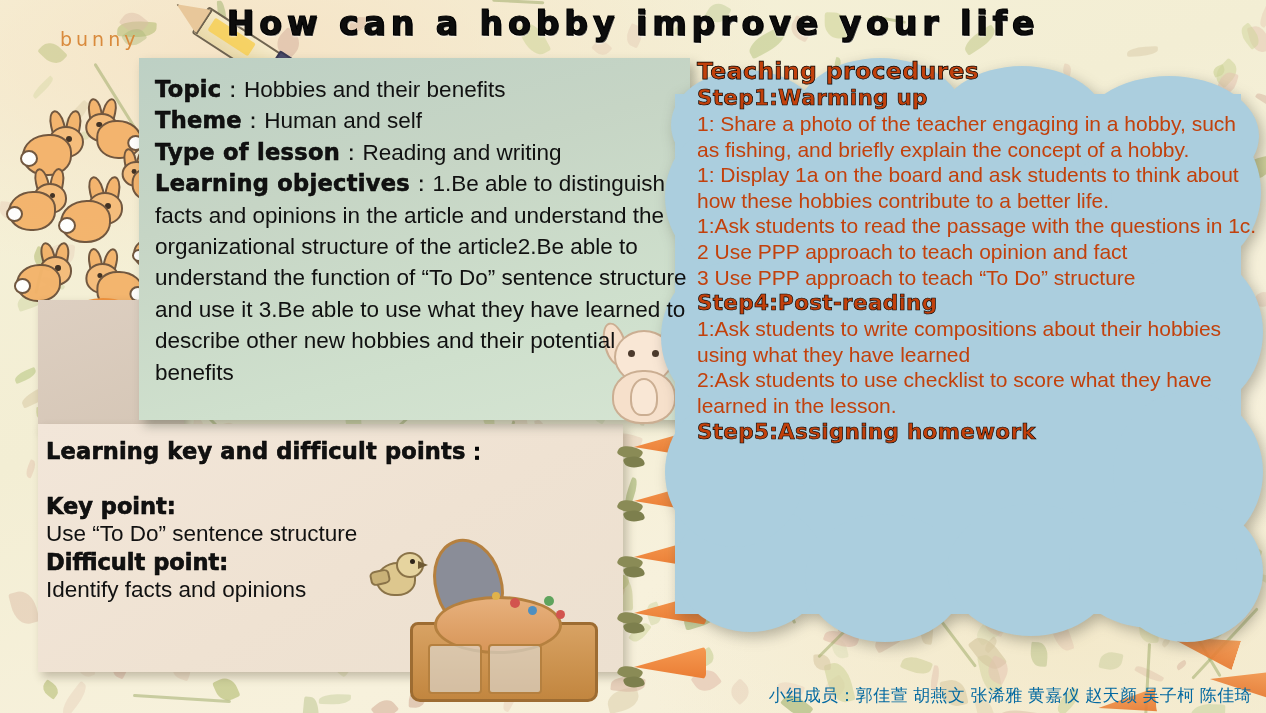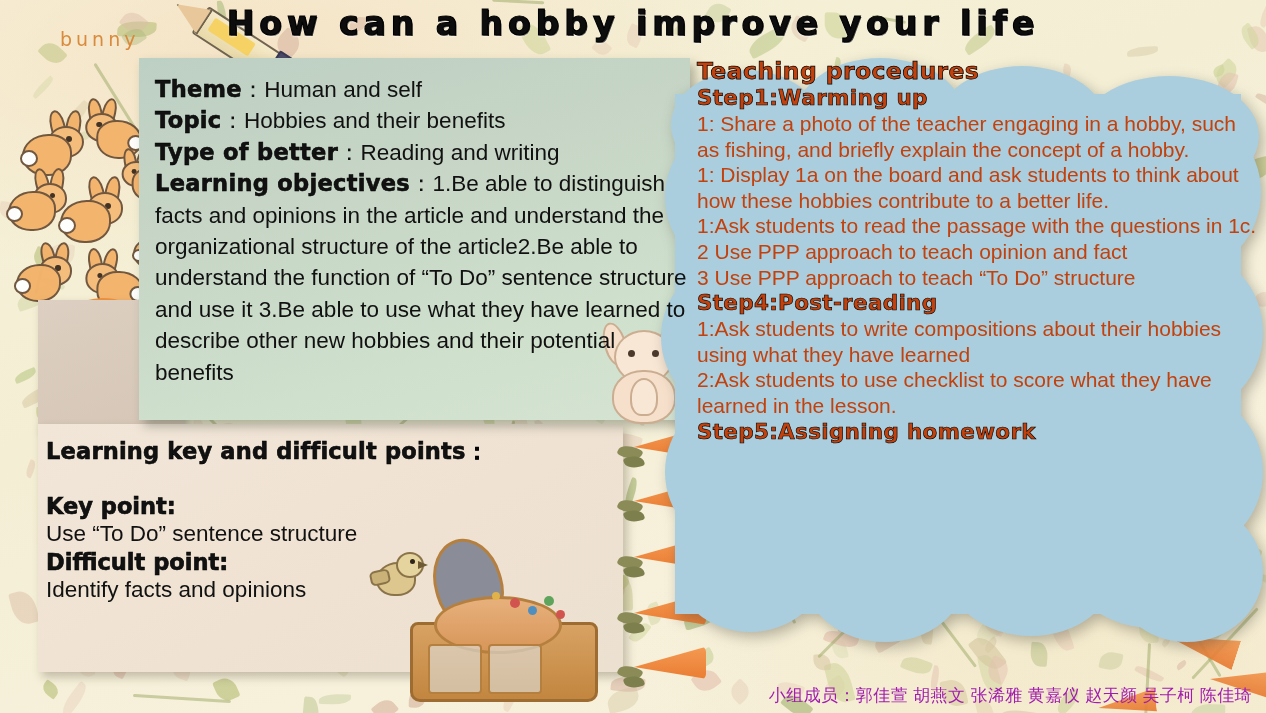--- a/index.html
+++ b/index.html
@@ -129,21 +129,21 @@
     font-size:21px;line-height:26.2px;color:#c2410c;z-index:35;
   }
   .ct-h1{font-family:"DejaVu Sans", sans-serif;font-weight:bold;font-size:23.5px;
          line-height:27px;-webkit-text-stroke:.75px #000;letter-spacing:.4px;}
   .ct-h{font-family:"DejaVu Sans", sans-serif;font-weight:bold;font-size:21.5px;
         line-height:26px;-webkit-text-stroke:.65px #000;letter-spacing:.3px;}
   .ct-p{font-size:21px;line-height:25.6px;}
 
   .credits{
     position:absolute;left:0;right:14px;bottom:6px;text-align:right;
-    font-size:17px;color:#a21caf;z-index:40;letter-spacing:.4px;
+    font-size:17px;color:#0369a1;z-index:40;letter-spacing:.4px;
   }
 </style>
 </head>
 <body>
 
 <div id="stage">
 
   <div class="bg-base"></div>
   <div class="leaves" id="leafLayer">
       <div class="leaf" style="left: 209.39px; top: 210.224px; width: 18.2857px; height: 6.7688px; background: rgb(201, 211, 162); transform: rotate(21.1208deg); opacity: 0.46;"></div>
@@ -675,23 +675,23 @@
         <div class="bump" style="left: 0px; top: 70px; width: 140px; height: 150px;"></div>
         <div class="bump" style="left: -4px; top: 210px; width: 142px; height: 150px;"></div>
         <div class="bump" style="left: 0px; top: 345px; width: 140px; height: 150px;"></div>
       </div>
   </div>
 
   <div class="title">How can a hobby improve your life</div>
   <div class="bunny-mark">bunny</div>
 
   <div class="greentext">
+    <div><span class="hd">Topic</span><span>：Hobbies and their benefits</span></div>
     <div><span class="hd">Theme</span><span>：Human and self</span></div>
-    <div><span class="hd">Topic</span><span>：Hobbies and their benefits</span></div>
-    <div><span class="hd">Type of better</span><span>：Reading and writing</span></div>
+    <div><span class="hd">Type of lesson</span><span>：Reading and writing</span></div>
     <div><span class="hd">Learning objectives</span><span>：1.Be able to distinguish facts and opinions in the article and understand the organizational structure of the article2.Be able to understand the function of “To Do” sentence structure and use it 3.Be able to use what they have learned to describe other new hobbies and their potential benefits</span></div>
   </div>
 
   <div class="beigetext">
     <div class="bt-title">Learning key and difficult points：</div>
     <div class="bt-sub">Key point:</div>
     <div class="bt-line">Use “To Do” sentence structure</div>
     <div class="bt-sub">Difficult point:</div>
     <div class="bt-line">Identify facts and opinions</div>
   </div>

